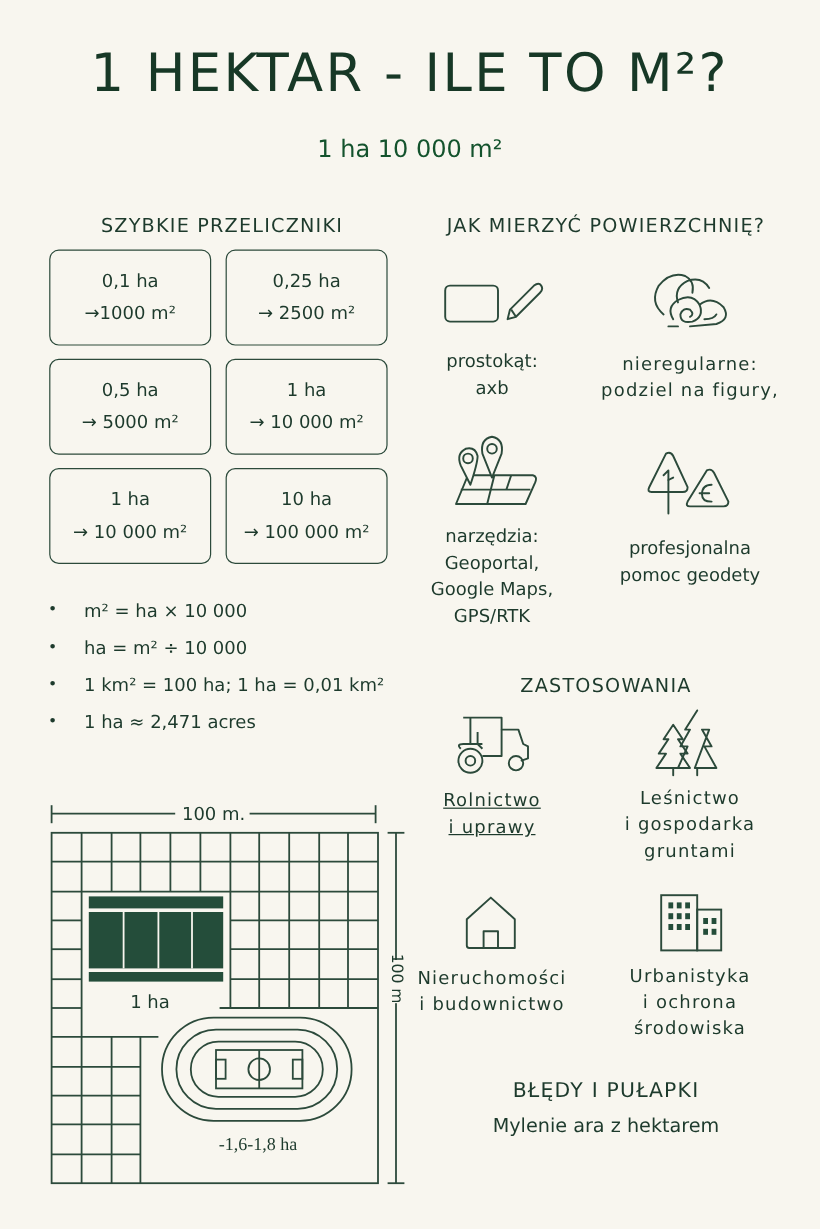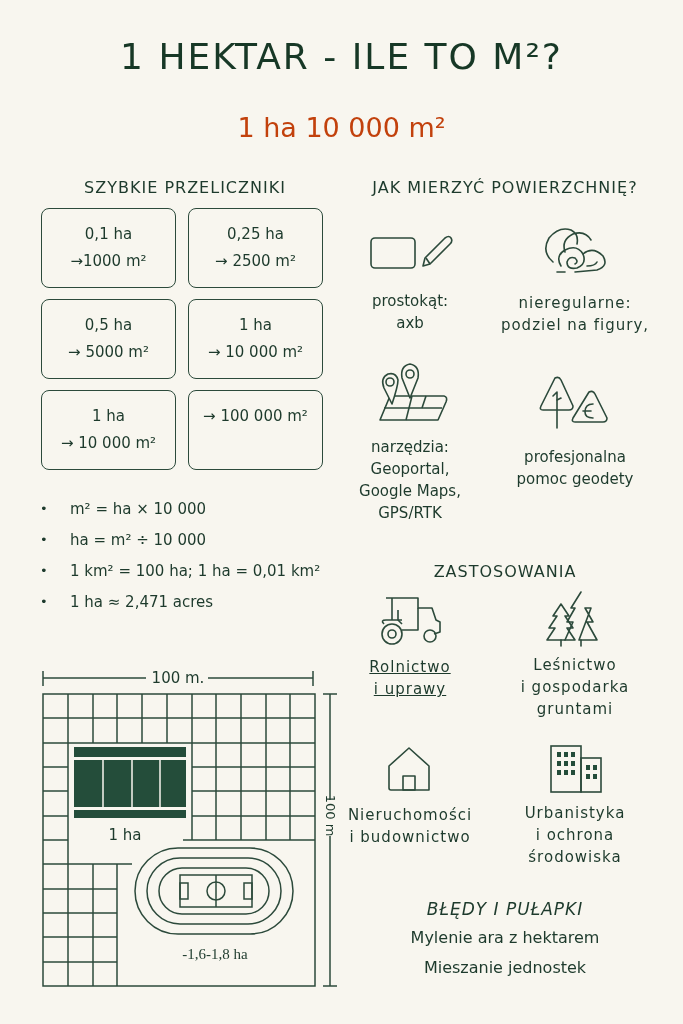--- a/index.html
+++ b/index.html
@@ -7,26 +7,26 @@
       width: 683px; height: 1024px;
       background: #f8f6ef;
       color: #1d3a2c;
       font-family: "DejaVu Sans", sans-serif;
       overflow: hidden;
     }
     .page { position: relative; width: 683px; height: 1024px; }
 
     .title {
       position: absolute; top: 36px; left: 0; width: 683px;
-      text-align: center; font-size: 36px; font-weight: 500;
+      text-align: center; font-size: 44px; font-weight: 500;
       letter-spacing: 2px; color: #173826;
     }
     .subtitle {
       position: absolute; top: 112px; left: 0; width: 683px;
-      text-align: center; font-size: 27px; color: #c2410c;
+      text-align: center; font-size: 20px; color: #14532d;
     }
 
     .section-h {
       position: absolute; font-size: 16px; letter-spacing: 1px;
       text-align: center; color: #1d3a2c;
     }
 
     .conv-box {
       position: absolute; width: 135px; height: 80px;
       border: 1.6px solid #2c4a3b; border-radius: 8px;
@@ -47,21 +47,21 @@
     .diagram { position: absolute; left: 0; top: 660px; width: 360px; height: 340px; }
 
     .item {
       position: absolute; text-align: center; font-size: 15px; line-height: 22px;
       color: #1d3a2c;
     }
     .item .lbl span { display: block; }
     .icon { display: block; margin: 0 auto; }
 
     .errors { position: absolute; left: 345px; top: 895px; width: 320px; text-align: center; }
-    .errors .eh { font-size: 17px; letter-spacing: 1px; line-height: 28px; font-style: italic; }
+    .errors .eh { font-size: 17px; letter-spacing: 1px; line-height: 28px; }
     .errors .ei { font-size: 16px; line-height: 30px; }
   </style>
 </head>
 <body>
 
 <div class="page">
 
   <h1 class="title">1 HEKTAR - ILE TO M²?</h1>
   <div class="subtitle">1 ha 10 000 m²</div>
 
@@ -81,20 +81,21 @@
   </div>
   <div class="conv-box" style="left:188px; top:299px;">
     <span>1 ha</span>
     <span>→ 10 000 m²</span>
   </div>
   <div class="conv-box" style="left:41px; top:390px;">
     <span>1 ha</span>
     <span>→ 10 000 m²</span>
   </div>
   <div class="conv-box" style="left:188px; top:390px;">
+    <span>10 ha</span>
     <span>→ 100 000 m²</span>
   </div>
 
   <ul class="formulas">
     <li>m² = ha × 10 000</li>
     <li>ha = m² ÷ 10 000</li>
     <li>1 km² = 100 ha; 1 ha = 0,01 km²</li>
     <li>1 ha ≈ 2,471 acres</li>
   </ul>
 
@@ -322,16 +323,15 @@
     <div class="lbl" style="margin-top:8px; letter-spacing:1px;">
       <span>Urbanistyka</span>
       <span>i ochrona</span>
       <span>środowiska</span>
     </div>
   </div>
 
   <div class="errors">
     <div class="eh">BŁĘDY I PUŁAPKI</div>
     <div class="ei">Mylenie ara z hektarem</div>
-    <div class="ei">Mieszanie jednostek</div>
   </div>
 
 </div>
 
 </body></html>

